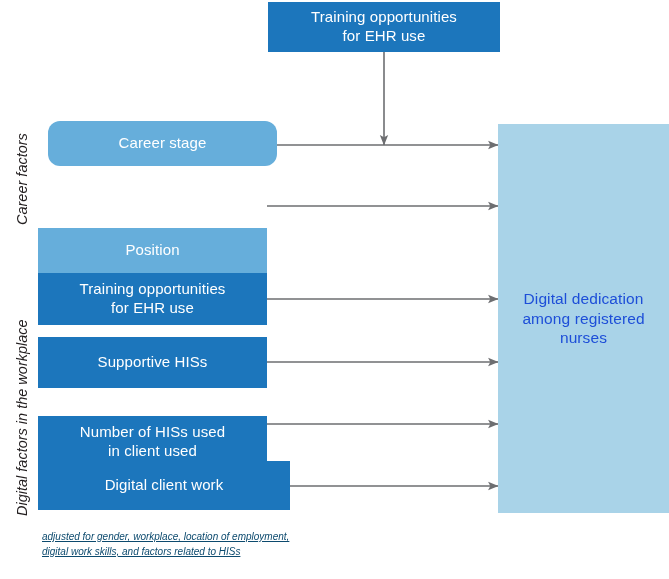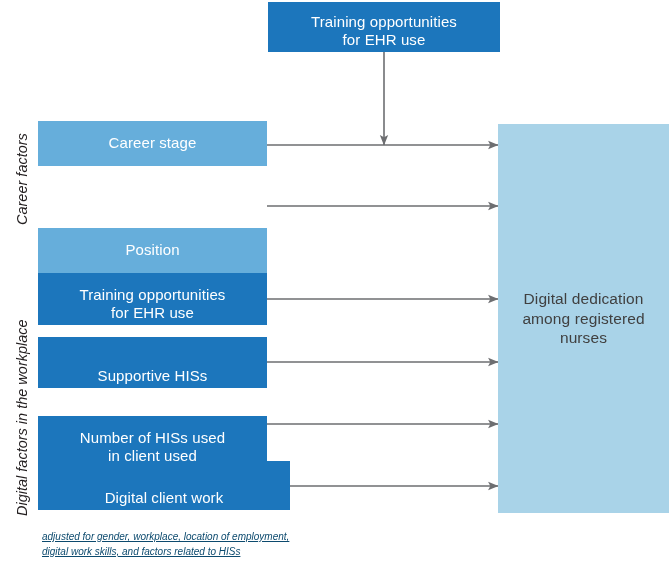--- a/index.html
+++ b/index.html
@@ -25,23 +25,23 @@
     align-items: center;
     justify-content: center;
     text-align: center;
     color: #ffffff;
     font-size: 15px;
     line-height: 1.25;
     letter-spacing: 0.1px;
     padding: 2px 6px;
     z-index: 3;
   }
-  .box-dark   { background: #1c76bc; align-items: flex-end; }
+  .box-dark   { background: #1c76bc; }
   .box-medium { background: #66aedb; }
-  .box-light  { background: #a9d3e8; color: #404040; }
+  .box-light  { background: #a9d3e8; color: #1d4ed8; }
 
   
   .group-label {
     position: absolute;
     font-style: italic;
     font-size: 14.5px;
     color: #231f20;
     white-space: nowrap;
     transform-origin: 0 0;
     transform: rotate(-90deg);
@@ -106,21 +106,21 @@
     <span>Digital factors in the workplace</span>
   </div>
 
   <div class="box box-dark" style="left: 268px; top: 2px; width: 232px; height: 50px;">
     <span>
       <span>Training opportunities</span><br>
       <span>for EHR use</span>
     </span>
   </div>
 
-  <div class="box box-medium" style="left: 38px; top: 121px; width: 229px; height: 45px;">
+  <div class="box box-medium" style="left: 48px; top: 121px; width: 229px; height: 45px; border-radius: 12px;">
     <span>Career stage</span>
   </div>
 
   <div class="box box-medium" style="left: 38px; top: 182px; width: 229px; height: 45px; margin-top: 46px;">
     <span>Position</span>
   </div>
 
   <div class="box box-dark" style="left: 38px; top: 273px; width: 229px; height: 52px;">
     <span>
       <span>Training opportunities</span><br>

